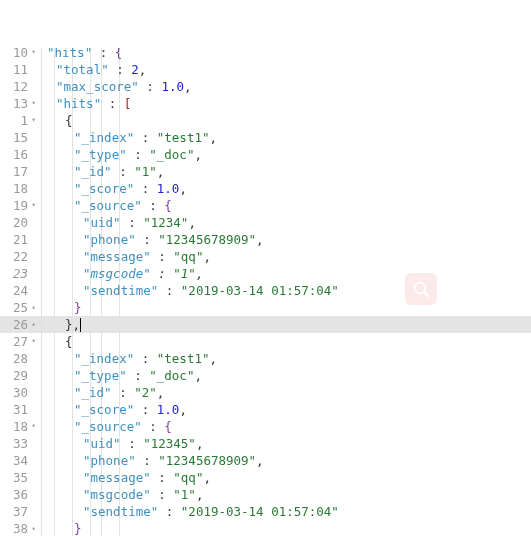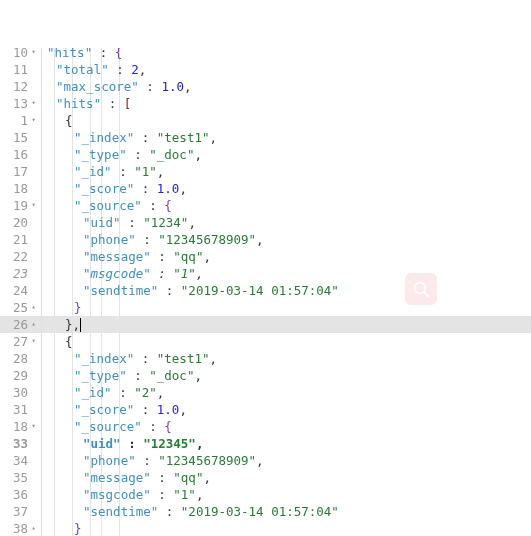--- a/index.html
+++ b/index.html
@@ -174,21 +174,21 @@
       <div class="line" style="top: 217px; position: absolute; left: 0px; width: 531px; font-style: italic;"><div class="gutter">23</div><div class="code" style="left: 83px;"><span class="k">"msgcode"</span><span class="p"> : </span><span class="s">"1"</span><span class="p">,</span></div></div>
       <div class="line" style="top: 234px; position: absolute; left: 0px; width: 531px; padding-left: 36px;"><div class="gutter">24</div><div class="code" style="left: 83px;"><span class="k">"sendtime"</span><span class="p"> : </span><span class="s">"2019-03-14 01:57:04"</span></div></div>
       <div class="line" style="top: 251px; position: absolute; left: 0px; width: 531px;"><div class="gutter">25</div><div class="fold">▴</div><div class="code" style="left: 74px;"><span class="b1">}</span></div></div>
       <div class="line active" style="top: 268px; position: absolute; left: 0px; width: 531px;"><div class="row-bg"></div><div class="gutter">26</div><div class="fold">▴</div><div class="code" style="left: 65px;"><span class="b3">}</span><span class="p">,</span><span class="caret"></span></div></div>
       <div class="line" style="top: 285px; position: absolute; left: 0px; width: 531px;"><div class="gutter">27</div><div class="fold">▾</div><div class="code" style="left: 65px;"><span class="b3">{</span></div></div>
       <div class="line" style="top: 302px; position: absolute; left: 0px; width: 531px;"><div class="gutter">28</div><div class="code" style="left: 74px;"><span class="k">"_index"</span><span class="p"> : </span><span class="s">"test1"</span><span class="p">,</span></div></div>
       <div class="line" style="top: 319px; position: absolute; left: 0px; width: 531px; padding-left: 36px;"><div class="gutter">29</div><div class="code" style="left: 74px;"><span class="k">"_type"</span><span class="p"> : </span><span class="s">"_doc"</span><span class="p">,</span></div></div>
       <div class="line" style="top: 336px; position: absolute; left: 0px; width: 531px;"><div class="gutter">30</div><div class="code" style="left: 74px;"><span class="k">"_id"</span><span class="p"> : </span><span class="s">"2"</span><span class="p">,</span></div></div>
       <div class="line" style="top: 353px; position: absolute; left: 0px; width: 531px;"><div class="gutter">31</div><div class="code" style="left: 74px;"><span class="k">"_score"</span><span class="p"> : </span><span class="n">1.0</span><span class="p">,</span></div></div>
       <div class="line" style="top: 370px; position: absolute; left: 0px; width: 531px;"><div class="gutter">18</div><div class="fold">▾</div><div class="code" style="left: 74px;"><span class="k">"_source"</span><span class="p"> : </span><span class="b1">{</span></div></div>
-      <div class="line" style="top: 387px; position: absolute; left: 0px; width: 531px; font-weight: bold;"><div class="gutter">33</div><div class="code" style="left: 83px;"><span class="k">"uid"</span><span class="p"> : </span><span class="s">"12345"</span><span class="p">,</span></div></div>
+      <div class="line" style="top: 387px; position: absolute; left: 0px; width: 531px;"><div class="gutter">33</div><div class="code" style="left: 83px;"><span class="k">"uid"</span><span class="p"> : </span><span class="s">"12345"</span><span class="p">,</span></div></div>
       <div class="line" style="top: 404px; position: absolute; left: 0px; width: 531px;"><div class="gutter">34</div><div class="code" style="left: 83px;"><span class="k">"phone"</span><span class="p"> : </span><span class="s">"12345678909"</span><span class="p">,</span></div></div>
       <div class="line" style="top: 421px; position: absolute; left: 0px; width: 531px;"><div class="gutter">35</div><div class="code" style="left: 83px;"><span class="k">"message"</span><span class="p"> : </span><span class="s">"qq"</span><span class="p">,</span></div></div>
       <div class="line" style="top: 438px; position: absolute; left: 0px; width: 531px;"><div class="gutter">36</div><div class="code" style="left: 83px;"><span class="k">"msgcode"</span><span class="p"> : </span><span class="s">"1"</span><span class="p">,</span></div></div>
       <div class="line" style="top: 455px; position: absolute; left: 0px; width: 531px;"><div class="gutter">37</div><div class="code" style="left: 83px;"><span class="k">"sendtime"</span><span class="p"> : </span><span class="s">"2019-03-14 01:57:04"</span></div></div>
       <div class="line" style="top: 472px; position: absolute; left: 0px; width: 531px;"><div class="gutter">38</div><div class="fold">▴</div><div class="code" style="left: 74px;"><span class="b1">}</span></div></div>
       <div class="line" style="top: 489px; position: absolute; left: 0px; width: 531px;"><div class="gutter">39</div><div class="fold">▴</div><div class="code" style="left: 65px;"><span class="b3">}</span></div></div>
       <div class="line" style="top: 506px; position: absolute; left: 0px; width: 531px;"><div class="gutter">40</div><div class="fold">▴</div><div class="code" style="left: 56px;"><span class="b2">]</span></div></div>
       <div class="line" style="top: 523px; position: absolute; left: 0px; width: 531px;"><div class="gutter">41</div><div class="fold">▴</div><div class="code" style="left: 47px;"><span class="b1">}</span></div></div>
     </div>
 

